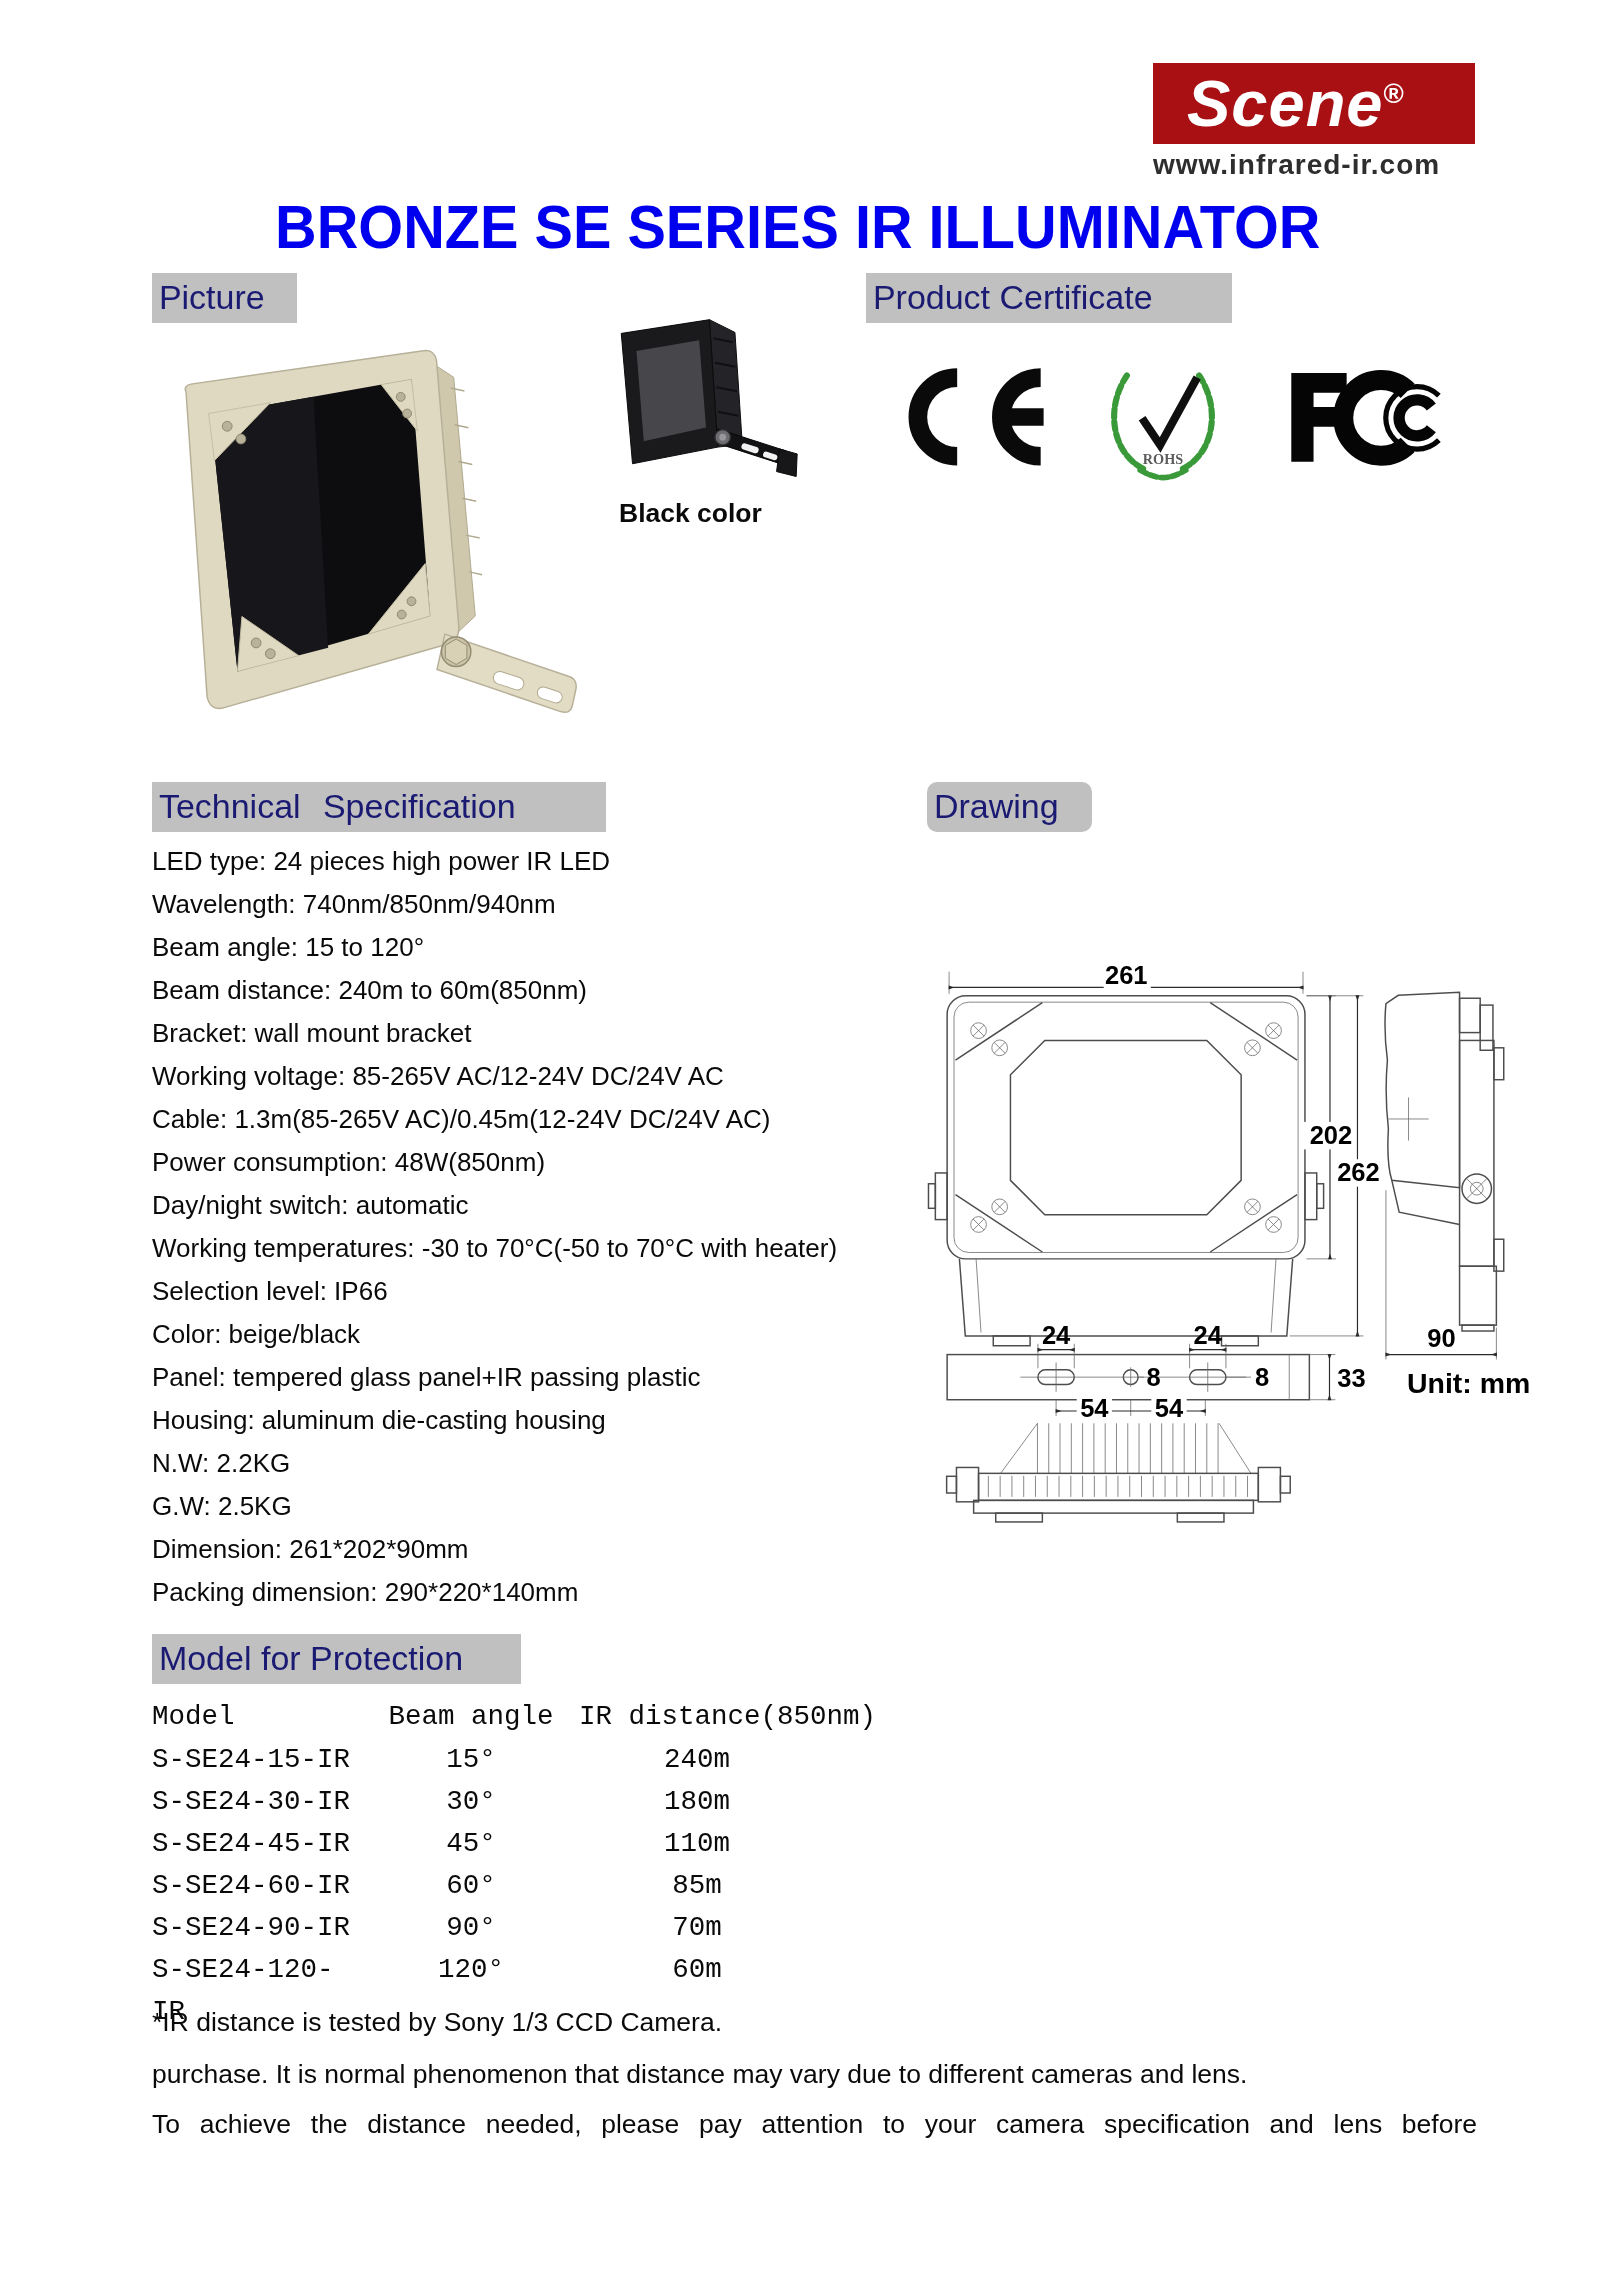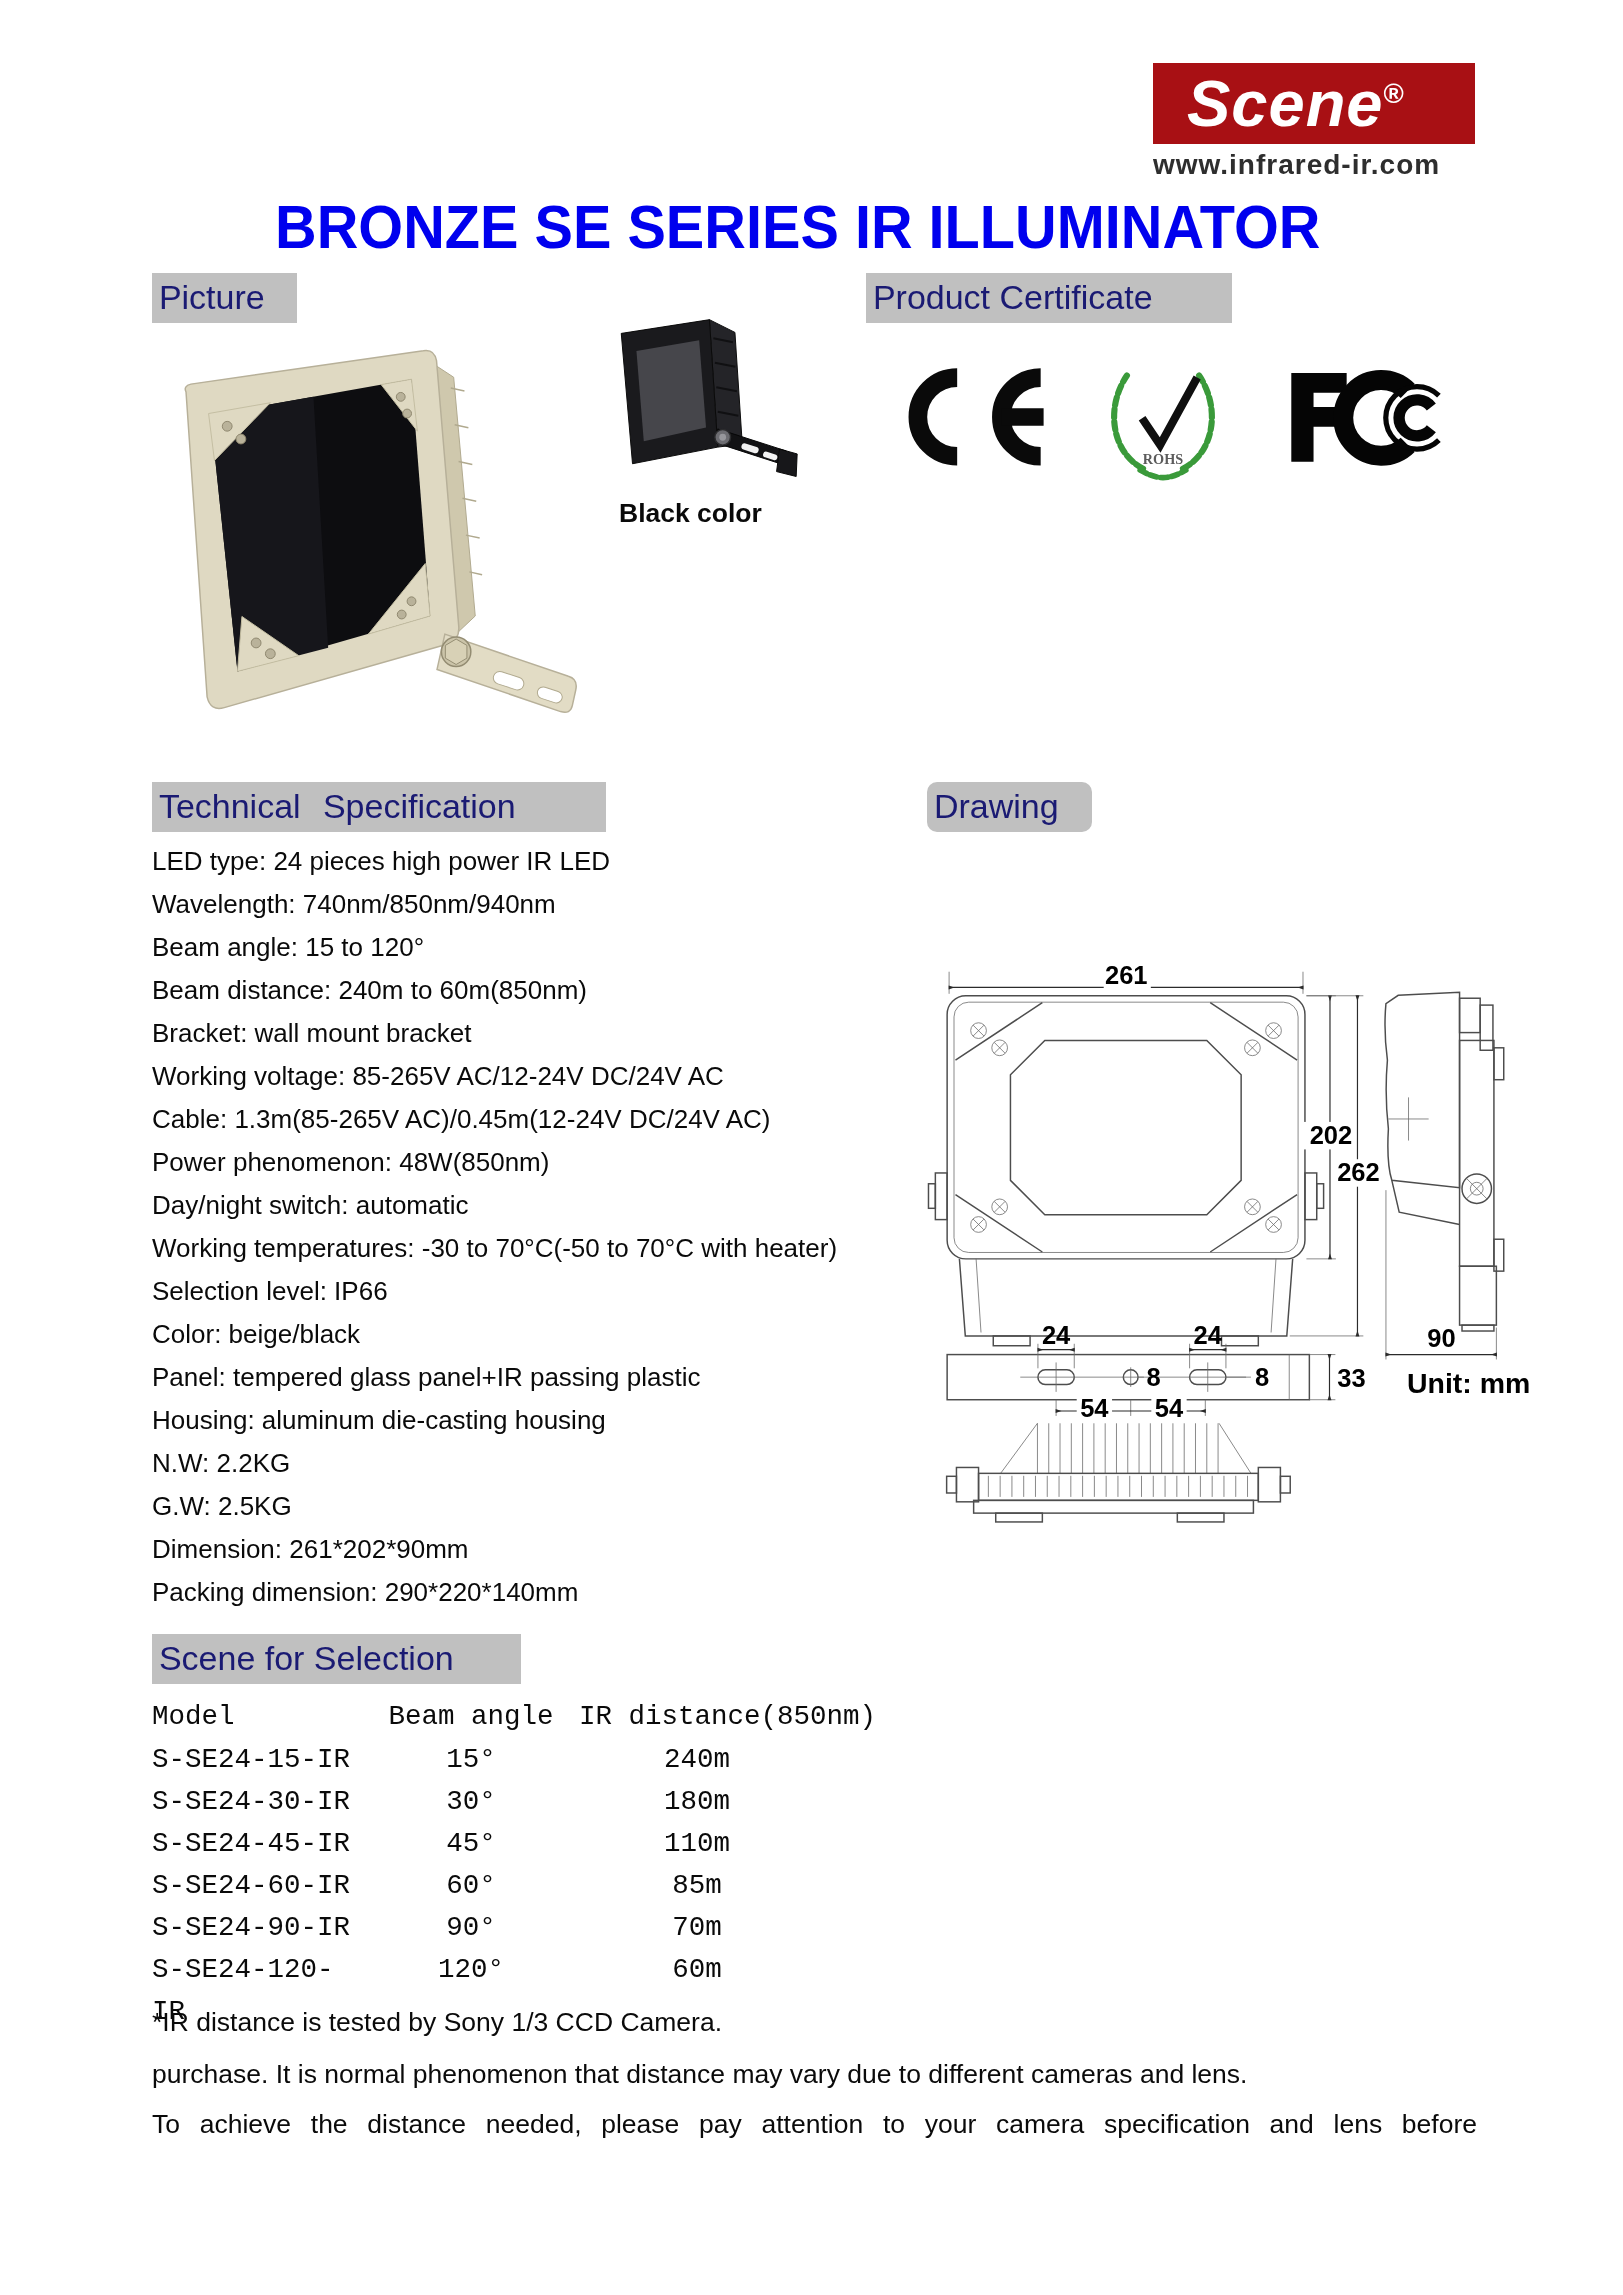--- a/index.html
+++ b/index.html
@@ -71,21 +71,21 @@
   <div id="website" class="abs">www.infrared-ir.com</div>
 
   <div id="title-wrap" class="abs">
     <div id="title">BRONZE SE SERIES IR ILLUMINATOR</div>
   </div>
 
   <div id="picture-h" class="sec-h">Picture</div>
   <div id="cert-h" class="sec-h">Product Certificate</div>
   <div id="tech-h" class="sec-h">Technical Specification</div>
   <div id="drawing-h" class="sec-h">Drawing</div>
-  <div id="model-h" class="sec-h">Scene for Selection</div>
+  <div id="model-h" class="sec-h">Model for Protection</div>
 
   <svg class="abs" style="left:137px; top:334px;" width="451" height="412" viewBox="0 0 920 840">
 
     <path d="M105,112 L590,38 L602,62 L116,136 Z" fill="#c6c0a6" stroke="#aaa389" stroke-width="2"></path>
 
     <path d="M588,50 L646,88 L690,575 L640,622 Z" fill="#cfc8ad" stroke="#b0a98e" stroke-width="2"></path>
     <path d="M640,110 l28,6 M648,185 l28,6 M656,260 l28,6 M664,335 l28,6 M671,410 l28,6 M678,485 l26,6" stroke="#b0a98e" stroke-width="3" fill="none"></path>
 
     <path d="M100,118 Q94,106 110,102 L584,34 Q606,30 611,54 L656,592 Q660,624 634,632 L178,762 Q150,770 143,740 Z" fill="#dfd9c2" stroke="#b7b099" stroke-width="3"></path>
 
@@ -147,21 +147,21 @@
   </svg>
 
   <div id="spec-list" class="abs">
     <div class="spec-line">LED type: 24 pieces high power IR LED</div>
     <div class="spec-line">Wavelength: 740nm/850nm/940nm</div>
     <div class="spec-line">Beam angle: 15 to 120°</div>
     <div class="spec-line">Beam distance: 240m to 60m(850nm)</div>
     <div class="spec-line">Bracket: wall mount bracket</div>
     <div class="spec-line">Working voltage: 85-265V AC/12-24V DC/24V AC</div>
     <div class="spec-line">Cable: 1.3m(85-265V AC)/0.45m(12-24V DC/24V AC)</div>
-    <div class="spec-line">Power phenomenon: 48W(850nm)</div>
+    <div class="spec-line">Power consumption: 48W(850nm)</div>
     <div class="spec-line">Day/night switch: automatic</div>
     <div class="spec-line">Working temperatures: -30 to 70°C(-50 to 70°C with heater)</div>
     <div class="spec-line">Selection level: IP66</div>
     <div class="spec-line">Color: beige/black</div>
     <div class="spec-line">Panel: tempered glass panel+IR passing plastic</div>
     <div class="spec-line">Housing: aluminum die-casting housing</div>
     <div class="spec-line">N.W: 2.2KG</div>
     <div class="spec-line">G.W: 2.5KG</div>
     <div class="spec-line">Dimension: 261*202*90mm</div>
     <div class="spec-line">Packing dimension: 290*220*140mm</div>

